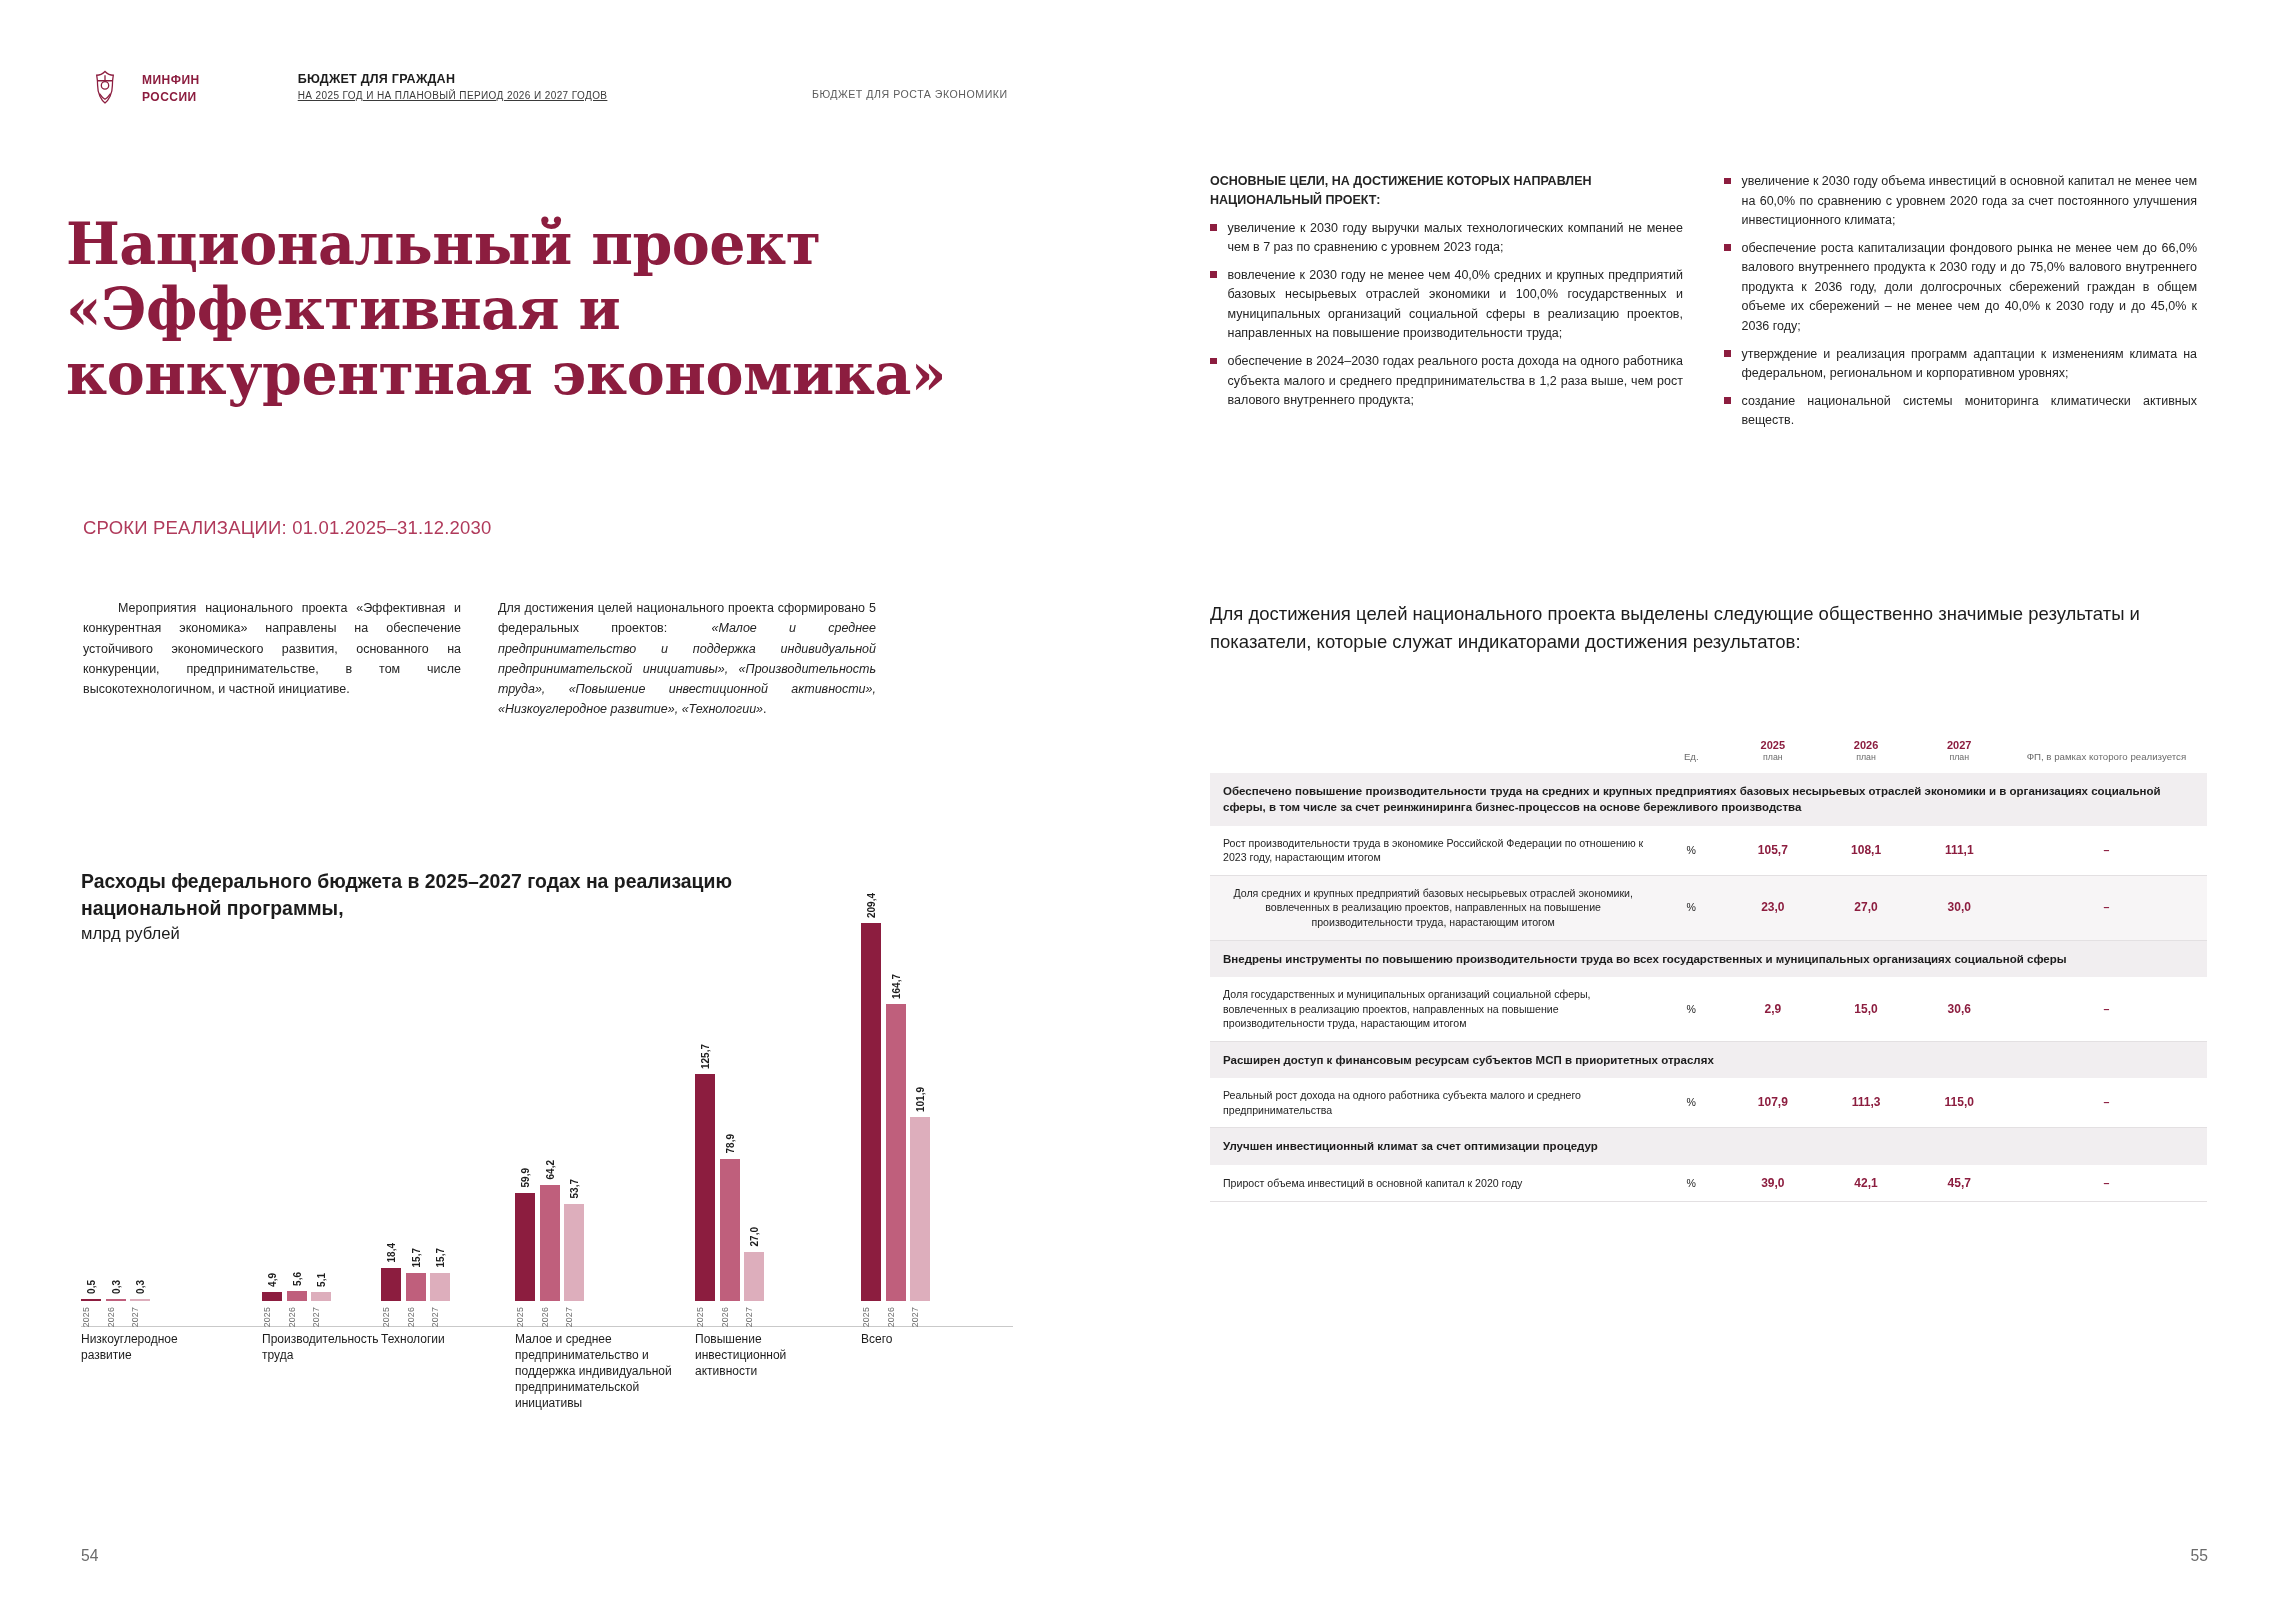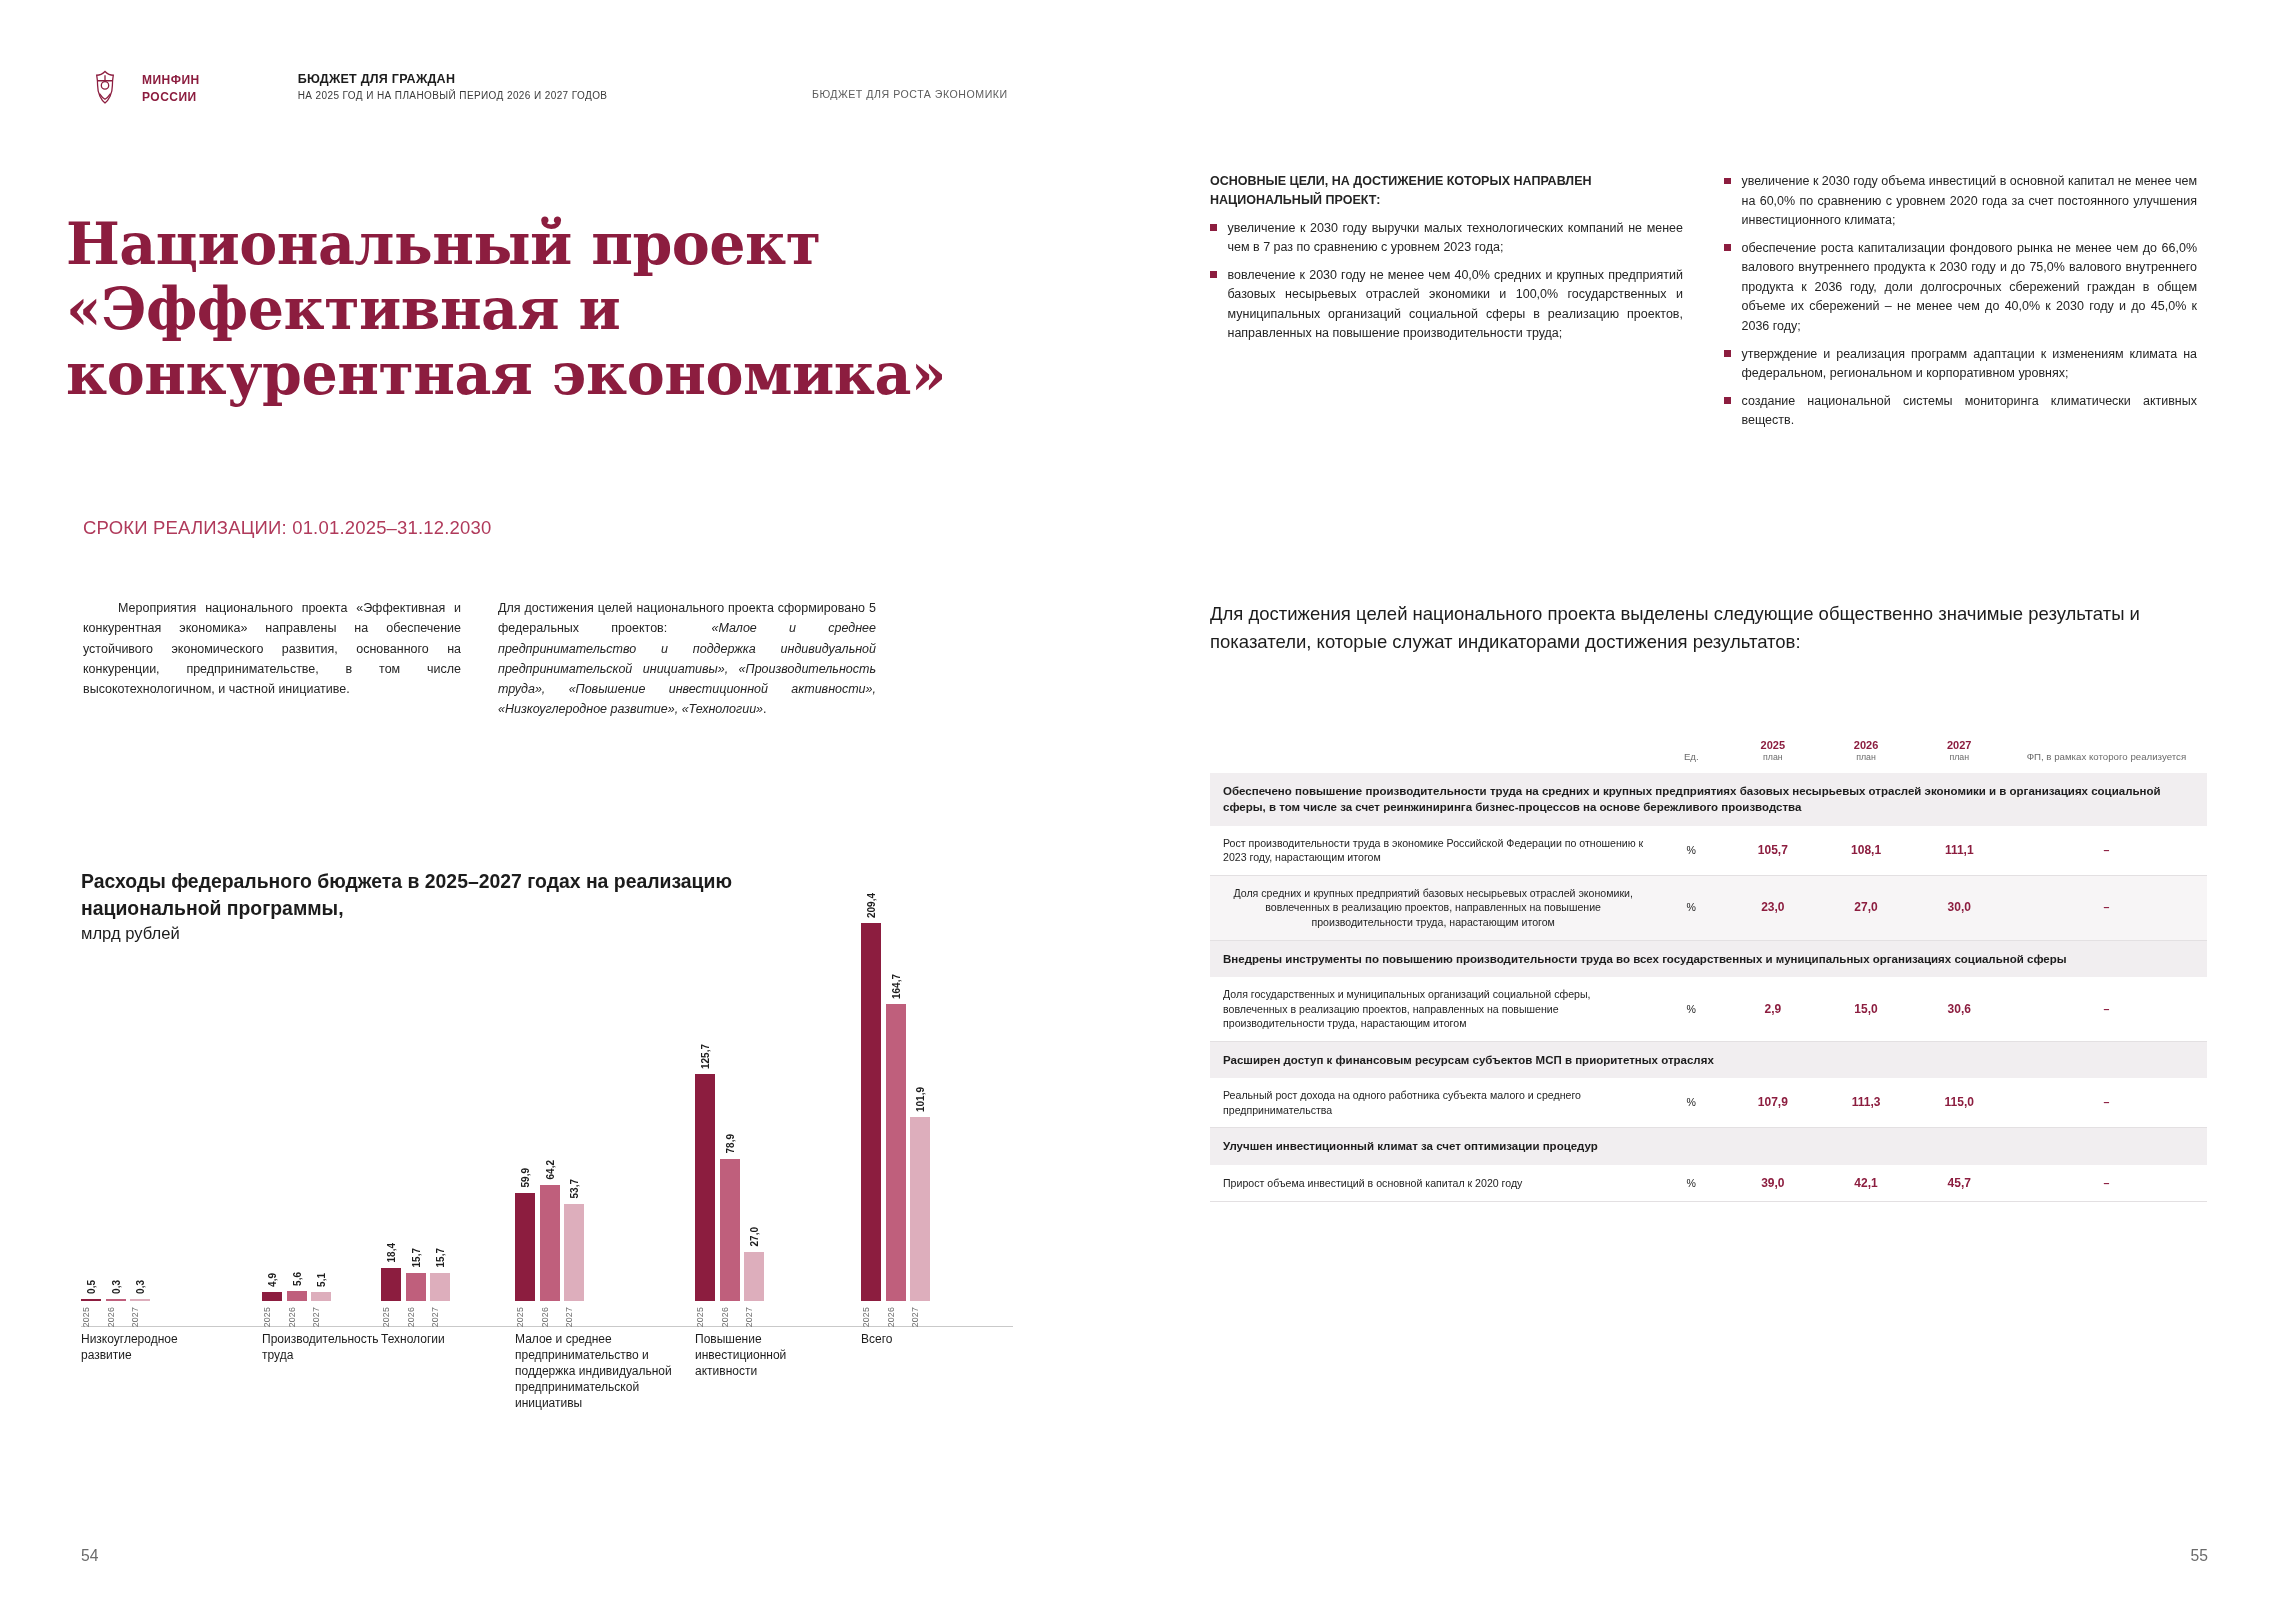--- a/index.html
+++ b/index.html
@@ -15,21 +15,21 @@
   .left-page{width:1144px;height:1619px;position:relative;}
   .right-page{width:1145px;height:1619px;position:relative;}
 
   
   .top-header{position:absolute;top:66px;left:81px;display:flex;align-items:flex-start;gap:0;}
   .emblem{width:48px;height:48px;position:relative;margin-right:13px;}
   .emblem svg{display:block;}
   .minfin{font-size:12px;font-weight:bold;color:#8c1d3f;letter-spacing:.04em;line-height:1.45;padding-top:5.5px;}
   .hdr-block{margin-left:98px;padding-top:5.5px;}
   .hdr-title{font-size:12.5px;font-weight:bold;letter-spacing:.02em;color:#1c1c1c;}
-  .hdr-sub{font-size:10px;letter-spacing:.04em;color:#3a3a3a;margin-top:4.6px;}
+  .hdr-sub{font-size:10px;letter-spacing:.04em;color:#3a3a3a;margin-top:4.6px;text-decoration:underline;}
   .hdr-right{position:absolute;top:88px;left:812px;font-size:10.6px;letter-spacing:.05em;color:#5c5c5c;}
 
   
   .big-title{position:absolute;top:212px;left:66px;width:978px;
     font-family:"DejaVu Serif", serif;font-weight:bold;font-size:57px;line-height:1.14;color:#8c1d3f;letter-spacing:-0.5px;}
   .deadline{position:absolute;top:517px;left:83px;font-size:18.5px;color:#b03a5b;letter-spacing:.01em;}
 
   
   .intro{position:absolute;top:598px;left:83px;width:978px;display:flex;gap:37px;}
   .intro-col{width:378px;font-size:12.5px;line-height:1.62;text-align:justify;color:#242424;}
@@ -241,20 +241,21 @@
   </div>
 
   <div class="right-page">
 
     <div class="goals">
       <div class="goals-col">
         <div class="goals-head">ОСНОВНЫЕ ЦЕЛИ, НА ДОСТИЖЕНИЕ КОТОРЫХ НАПРАВЛЕН НАЦИОНАЛЬНЫЙ ПРОЕКТ:</div>
         <ul class="sq" id="goals-left">
             <li>увеличение к 2030 году выручки малых технологических компаний не менее чем в 7 раз по сравнению с уровнем 2023 года;</li>
             <li>вовлечение к 2030 году не менее чем 40,0% средних и крупных предприятий базовых несырьевых отраслей экономики и 100,0% государственных и муниципальных организаций социальной сферы в реализацию проектов, направленных на повышение производительности труда;</li>
+            <li>обеспечение в 2024–2030 годах реального роста дохода на одного работника субъекта малого и среднего предпринимательства в 1,2 раза выше, чем рост валового внутреннего продукта;</li>
           </ul>
       </div>
       <div class="goals-col">
         <ul class="sq" id="goals-right">
             <li>увеличение к 2030 году объема инвестиций в основной капитал не менее чем на 60,0% по сравнению с уровнем 2020 года за счет постоянного улучшения инвестиционного климата;</li>
             <li>обеспечение роста капитализации фондового рынка не менее чем до 66,0% валового внутреннего продукта к 2030 году и до 75,0% валового внутреннего продукта к 2036 году, доли долгосрочных сбережений граждан в общем объеме их сбережений – не менее чем до 40,0% к 2030 году и до 45,0% к 2036 году;</li>
             <li>утверждение и реализация программ адаптации к изменениям климата на федеральном, региональном и корпоративном уровнях;</li>
             <li>создание национальной системы мониторинга климатически активных веществ.</li>
           </ul>
       </div>

